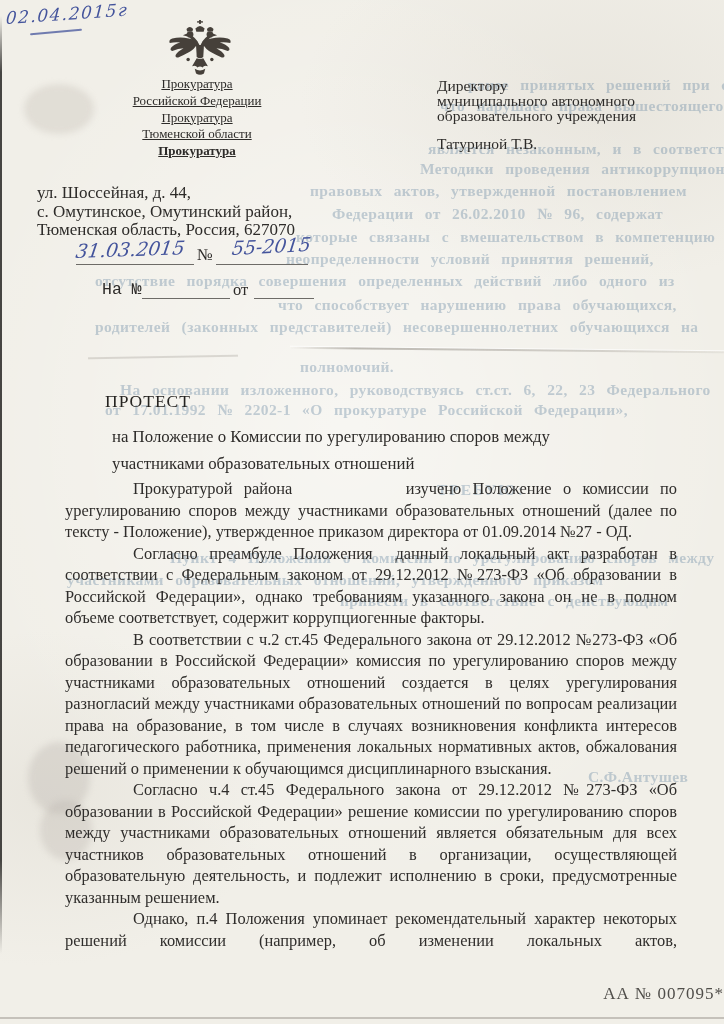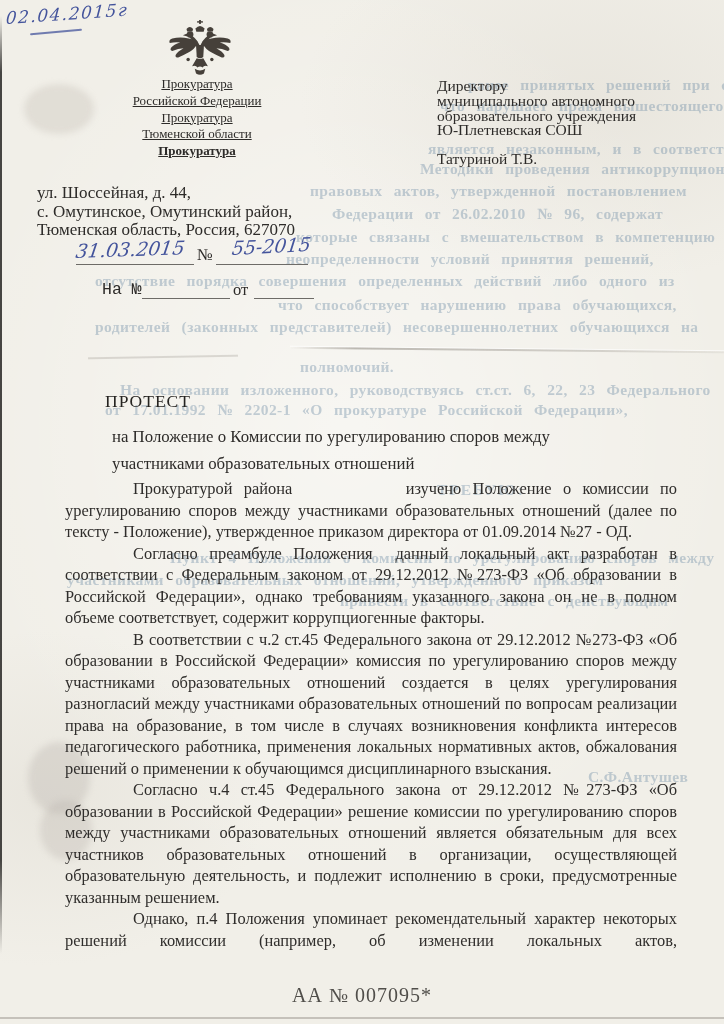--- a/index.html
+++ b/index.html
@@ -42,22 +42,22 @@
     font-size:17px;line-height:18.5px;color:#2d2b29;}
   .addressee{left:437px;top:79px;width:270px;font-size:15.5px;line-height:14.8px;color:#2d2b29;}
   .addressee .name{margin-top:14px;}
   .reg-label{position:absolute;font-size:16.5px;color:#2d2b29;}
   .title{left:105px;top:391px;font-size:17.5px;font-weight:normal;letter-spacing:1px;color:#252320;}
   .subject{left:112px;top:423px;width:440px;font-size:16.8px;line-height:27px;color:#2d2b29;}
   .body-text{left:65px;top:478px;width:612px;height:482px;overflow:hidden;
     font-size:16.4px;line-height:21.5px;text-align:justify;color:#2f2d2b;}
   .body-text p{margin:0;text-indent:68px;}
   .body-text p.stretch-last{text-align-last:justify;}
-  .footer{left:0;top:984px;width:724px;text-align:center;
-    font-size:20px;letter-spacing:1px;color:#504e4a;}
+  .footer{left:0;top:984px;width:724px;text-align:right;
+    font-size:17px;letter-spacing:1px;color:#504e4a;}
   
   .crease{left:290px;top:349px;width:434px;height:2px;
     transform:rotate(.6deg);filter:blur(.3px);
     background:linear-gradient(to right, rgba(160,155,147,0), rgba(150,145,137,.6) 15%, rgba(150,145,137,.35) 70%, rgba(165,160,152,.15));
     box-shadow:0 -1px 0 rgba(255,255,255,.7);}
   .crease2{left:88px;top:356px;width:150px;height:2px;opacity:.3;
     transform:rotate(-1deg);filter:blur(.5px);background:#9b968e;}
   .smudge{position:absolute;border-radius:50%;filter:blur(3px);}
   .smudge.s1{left:24px;top:84px;width:70px;height:50px;background:rgba(188,182,173,.30);}
   .smudge.s2{left:28px;top:742px;width:62px;height:72px;background:rgba(185,180,172,.34);}
@@ -144,21 +144,20 @@
 
   <div class="reg-label" style="left:102px;top:280px;font-family:Liberation Mono, monospace;">На №</div>
   <div class="form-line" style="left:142px;top:298px;width:88px;"></div>
   <div class="reg-label" style="left:233px;top:280px;">от</div>
   <div class="form-line" style="left:254px;top:298px;width:60px;"></div>
 
   <div class="abs addressee">
     <div>Директору</div>
     <div>муниципального автономного</div>
     <div>образовательного учреждения</div>
-    <div>Ю-Плетневская СОШ</div>
     <div class="name">Татуриной Т.В.</div>
   </div>
 
   <div class="abs title">ПРОТЕСТ</div>
   <div class="abs subject">на Положение о Комиссии по урегулированию споров между участниками образовательных отношений</div>
 
   <div class="abs body-text">
     <p>Прокуратурой района&nbsp;&nbsp;&nbsp;&nbsp;&nbsp;&nbsp;&nbsp;&nbsp;&nbsp; изучено Положение о комиссии по урегулированию споров между участниками образовательных отношений (далее по тексту - Положение), утвержденное приказом директора от 01.09.2014 №27 - ОД.</p>
     <p>Согласно преамбуле Положения&nbsp; данный локальный акт разработан в соответствии с Федеральным законом от 29.12.2012 №273-ФЗ «Об образовании в Российской Федерации», однако требованиям указанного закона он не в полном объеме соответствует, содержит коррупциогенные факторы.</p>
     <p>В соответствии с ч.2 ст.45 Федерального закона от 29.12.2012 №273-ФЗ «Об образовании в Российской Федерации» комиссия по урегулированию споров между участниками образовательных отношений создается в целях урегулирования разногласий между участниками образовательных отношений по вопросам реализации права на образование, в том числе в случаях возникновения конфликта интересов педагогического работника, применения локальных нормативных актов, обжалования решений о применении к обучающимся дисциплинарного взыскания.</p>

